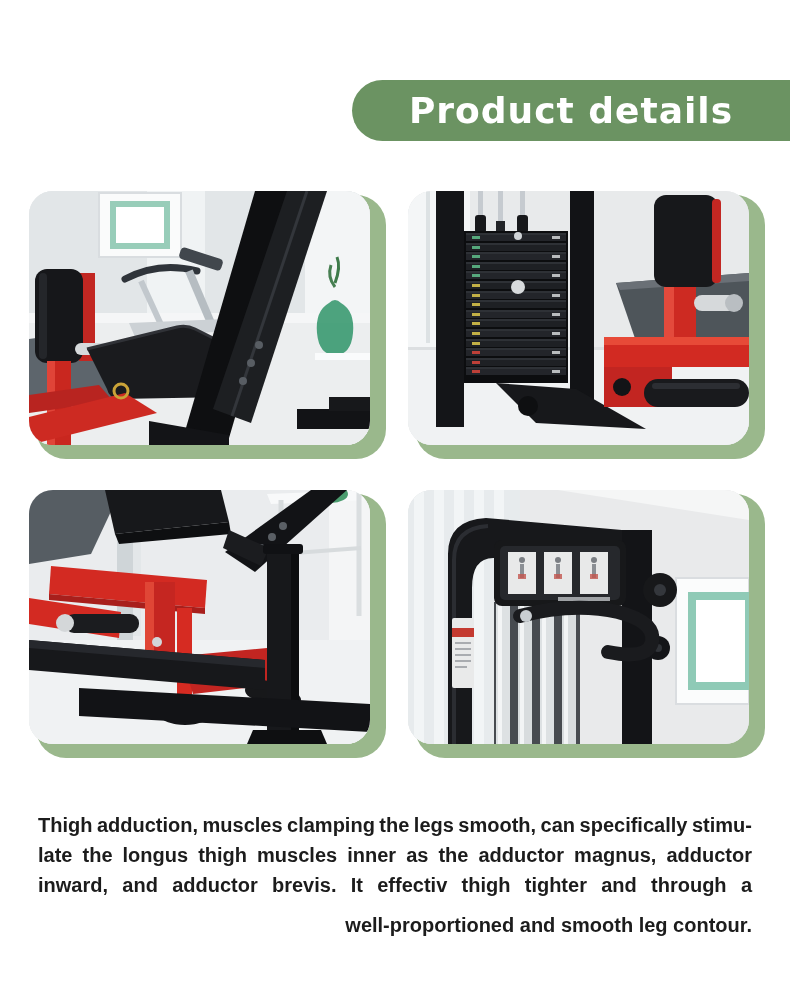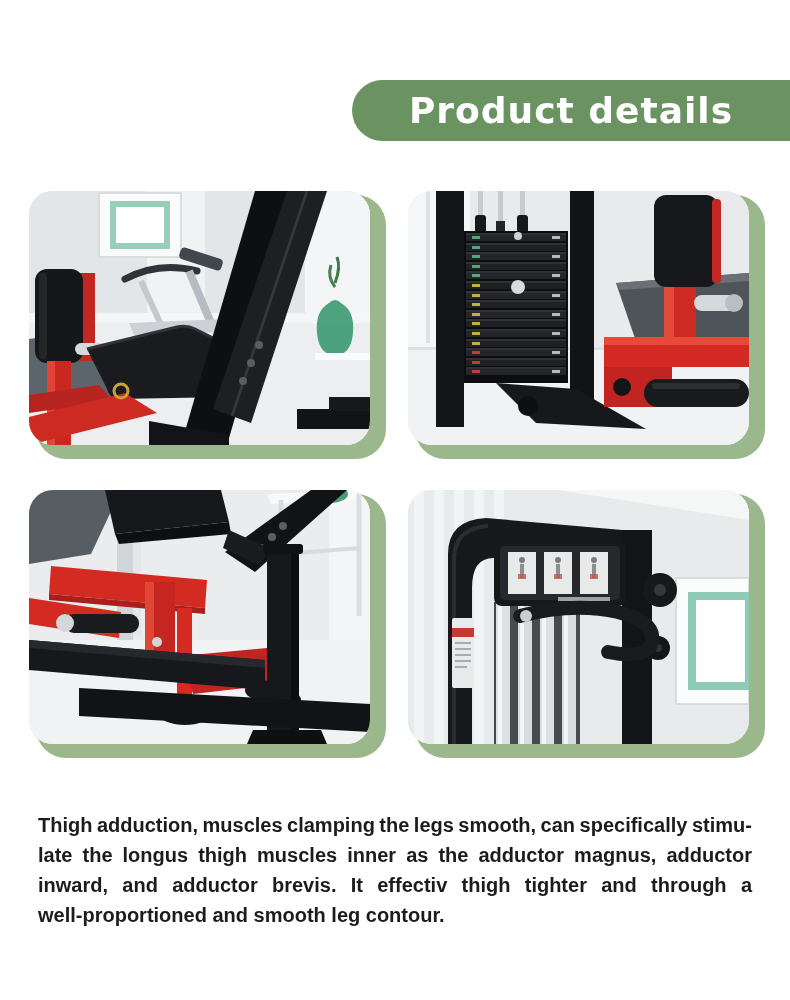--- a/index.html
+++ b/index.html
@@ -30,21 +30,21 @@
             background:var(--frame-green,#9ab88c);border-radius:30px;}
   .photo{position:absolute;left:0;top:0;width:341px;height:254px;border-radius:24px;
          overflow:hidden;background:#e8eaec;}
   .photo svg{display:block;width:100%;height:100%;}
 
   
   .description{position:absolute;left:38px;top:810px;width:714px;
                color:var(--text-color,#1c1c1c);font-weight:bold;font-size:20px;}
   .dline{display:flex;justify-content:space-between;white-space:nowrap;
          height:30px;line-height:30px;}
-  .dline-center{text-align:left;height:30px;line-height:30px;}
+  .dline-center{text-align:right;height:30px;line-height:30px;margin-top:10px;}
 </style>
 </head>
 <body>
 
 <div class="page">
 
   <div class="banner">
     <span class="banner-title">Product details</span>
   </div>
 

